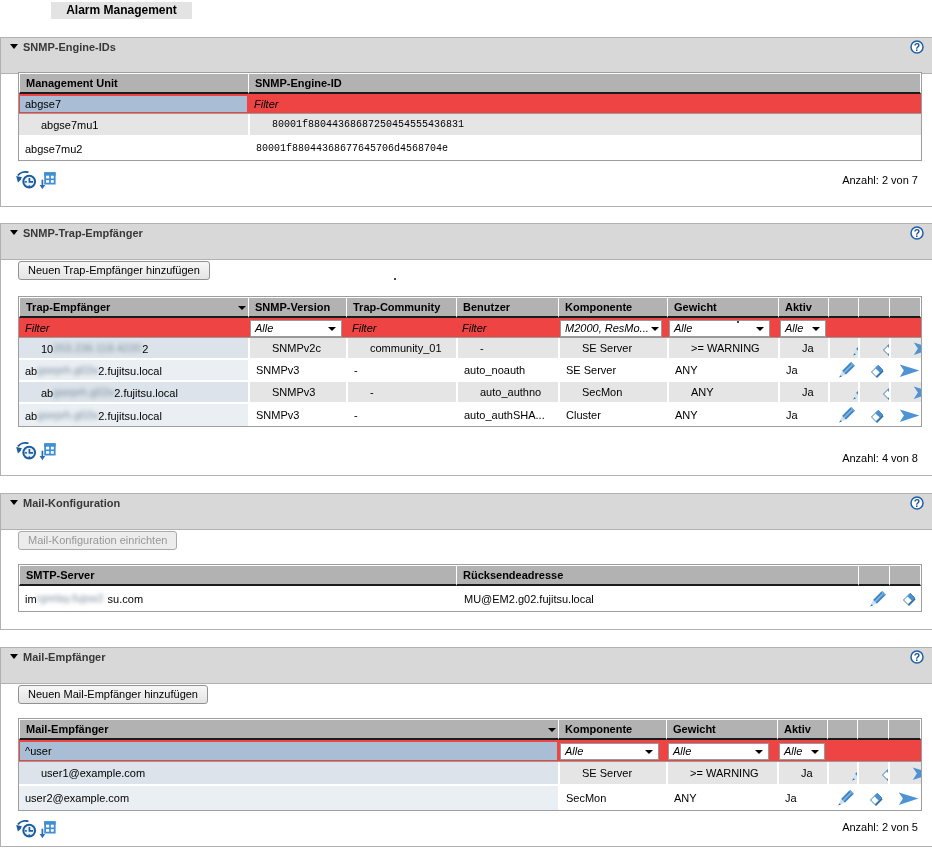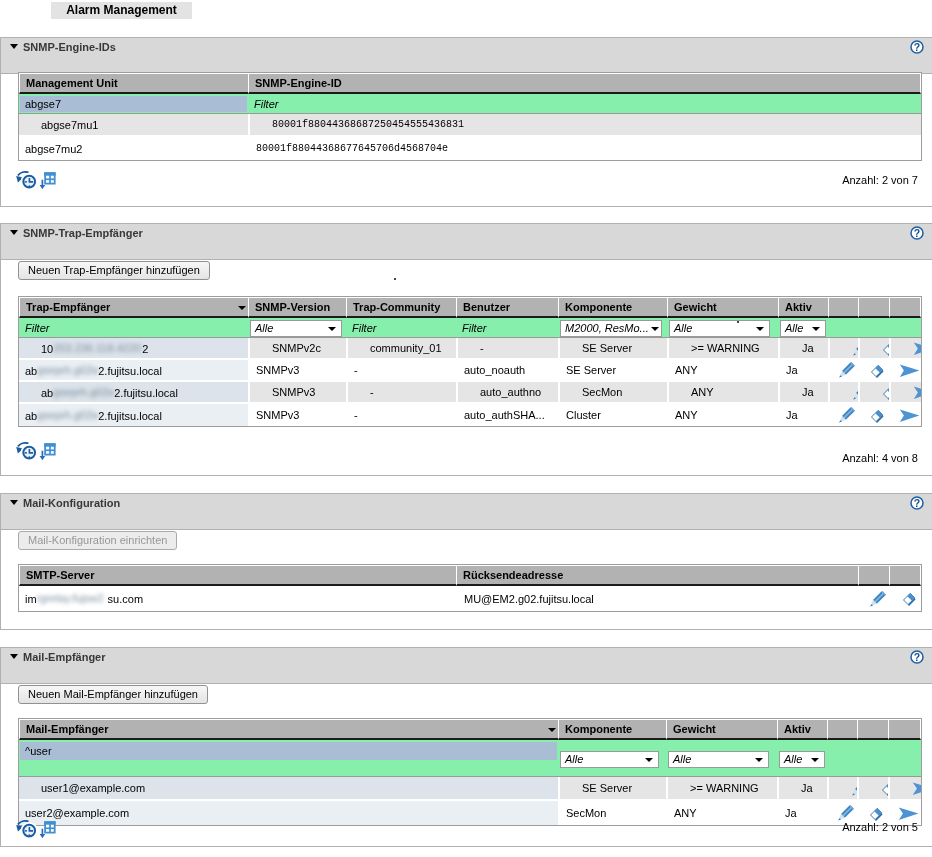--- a/index.html
+++ b/index.html
@@ -10,21 +10,21 @@
 .phead { position:relative; height:36px; background:#d8d8d8; border-bottom:1px solid #b1b1b1; }
 .ptri { position:absolute; left:9px; top:6px; width:0; height:0; border-left:4.5px solid transparent; border-right:4.5px solid transparent; border-top:5px solid #000; }
 .ptitle { position:absolute; left:22px; top:3px; font-weight:bold; color:#383838; }
 .phelp { position:absolute; right:8px; top:2px; width:14px; height:14px; }
 .btn { position:absolute; left:17px; height:19px; border:1px solid #919191; border-radius:3px; background:linear-gradient(#f7f7f7,#e4e4e4); font-size:11px; text-align:center; line-height:17px; padding:0 9px; color:#000; }
 .btn.dis { color:#979797; border-color:#aaa; background:#ececec; }
 .tbl { position:absolute; left:17px; width:904px; border:1px solid #9d9d9d; background:#fff; }
 table { border-collapse:separate; border-spacing:0; table-layout:fixed; width:100%; }
 th { background:#b2b2b2; border-top:1px solid #fff; border-left:1px solid #fff; border-bottom:2px solid #1c1c1c; font-weight:bold; text-align:left; padding:0 0 0 6px; height:21px; font-size:11px; white-space:nowrap; overflow:hidden; position:relative; }
 th:last-child { border-right:1px solid #fff; }
-tr.frow td { height:20px; border-bottom:1px solid #999; background:#86efac; padding:0 0 0 6px; position:relative; white-space:nowrap; overflow:hidden; }
+tr.frow td { height:20px; border-bottom:1px solid #999; background:#ef4444; padding:0 0 0 6px; position:relative; white-space:nowrap; overflow:hidden; }
 td { font-size:11px; vertical-align:middle; white-space:nowrap; overflow:hidden; }
 tr.drow td { height:23px; border-bottom:2px solid #fff; border-left:2px solid #fff; padding:0 0 0 6px; position:relative; }
 tr.drow td:first-child { border-left:none; }
 tr.drow:last-child td { border-bottom:none; }
 tr.g td { background:#e5e5e5;padding-left:22px; }
 tr.w td { background:#fff; }
 tr.g td.sc { background:#dce3ea; }
 tr.w td.sc { background:#eaeff4; }
 .it { font-style:italic; }
 .dd { position:relative; display:inline-block; height:17px; border:1px solid #999; background:#fff; font-style:italic; line-height:15px; padding:0 0 0 4px; vertical-align:middle; }
@@ -368,21 +368,21 @@
             <th>Mail-Empfänger<div class="sortarr"></div></th>
             <th>Komponente</th>
             <th>Gewicht</th>
             <th>Aktiv</th>
             <th></th>
             <th></th>
             <th></th>
           </tr>
       <tr class="frow">
         <td style="padding:0">
-              <div style="height:18px;margin:2px 1px 16px 1px;background:#a9bed4;line-height:18px;padding-left:5px;">^user</div>
+              <div style="height:18px;margin:2px 1px 1px 1px;background:#a9bed4;line-height:18px;padding-left:5px;">^user</div>
             </td>
         <td style="padding:2px 0 0 2px;"><div class="dd" style="width:99px;">Alle<div class="da"></div></div></td>
         <td style="padding:2px 0 0 2px;"><div class="dd" style="width:101px;">Alle<div class="da"></div></div></td>
         <td style="padding:2px 0 0 2px;"><div class="dd" style="width:46px;">Alle<div class="da"></div></div></td>
         <td></td>
             <td></td>
             <td></td>
       </tr>
       <tr class="drow g">
             <td class="sc">user1@example.com</td>

